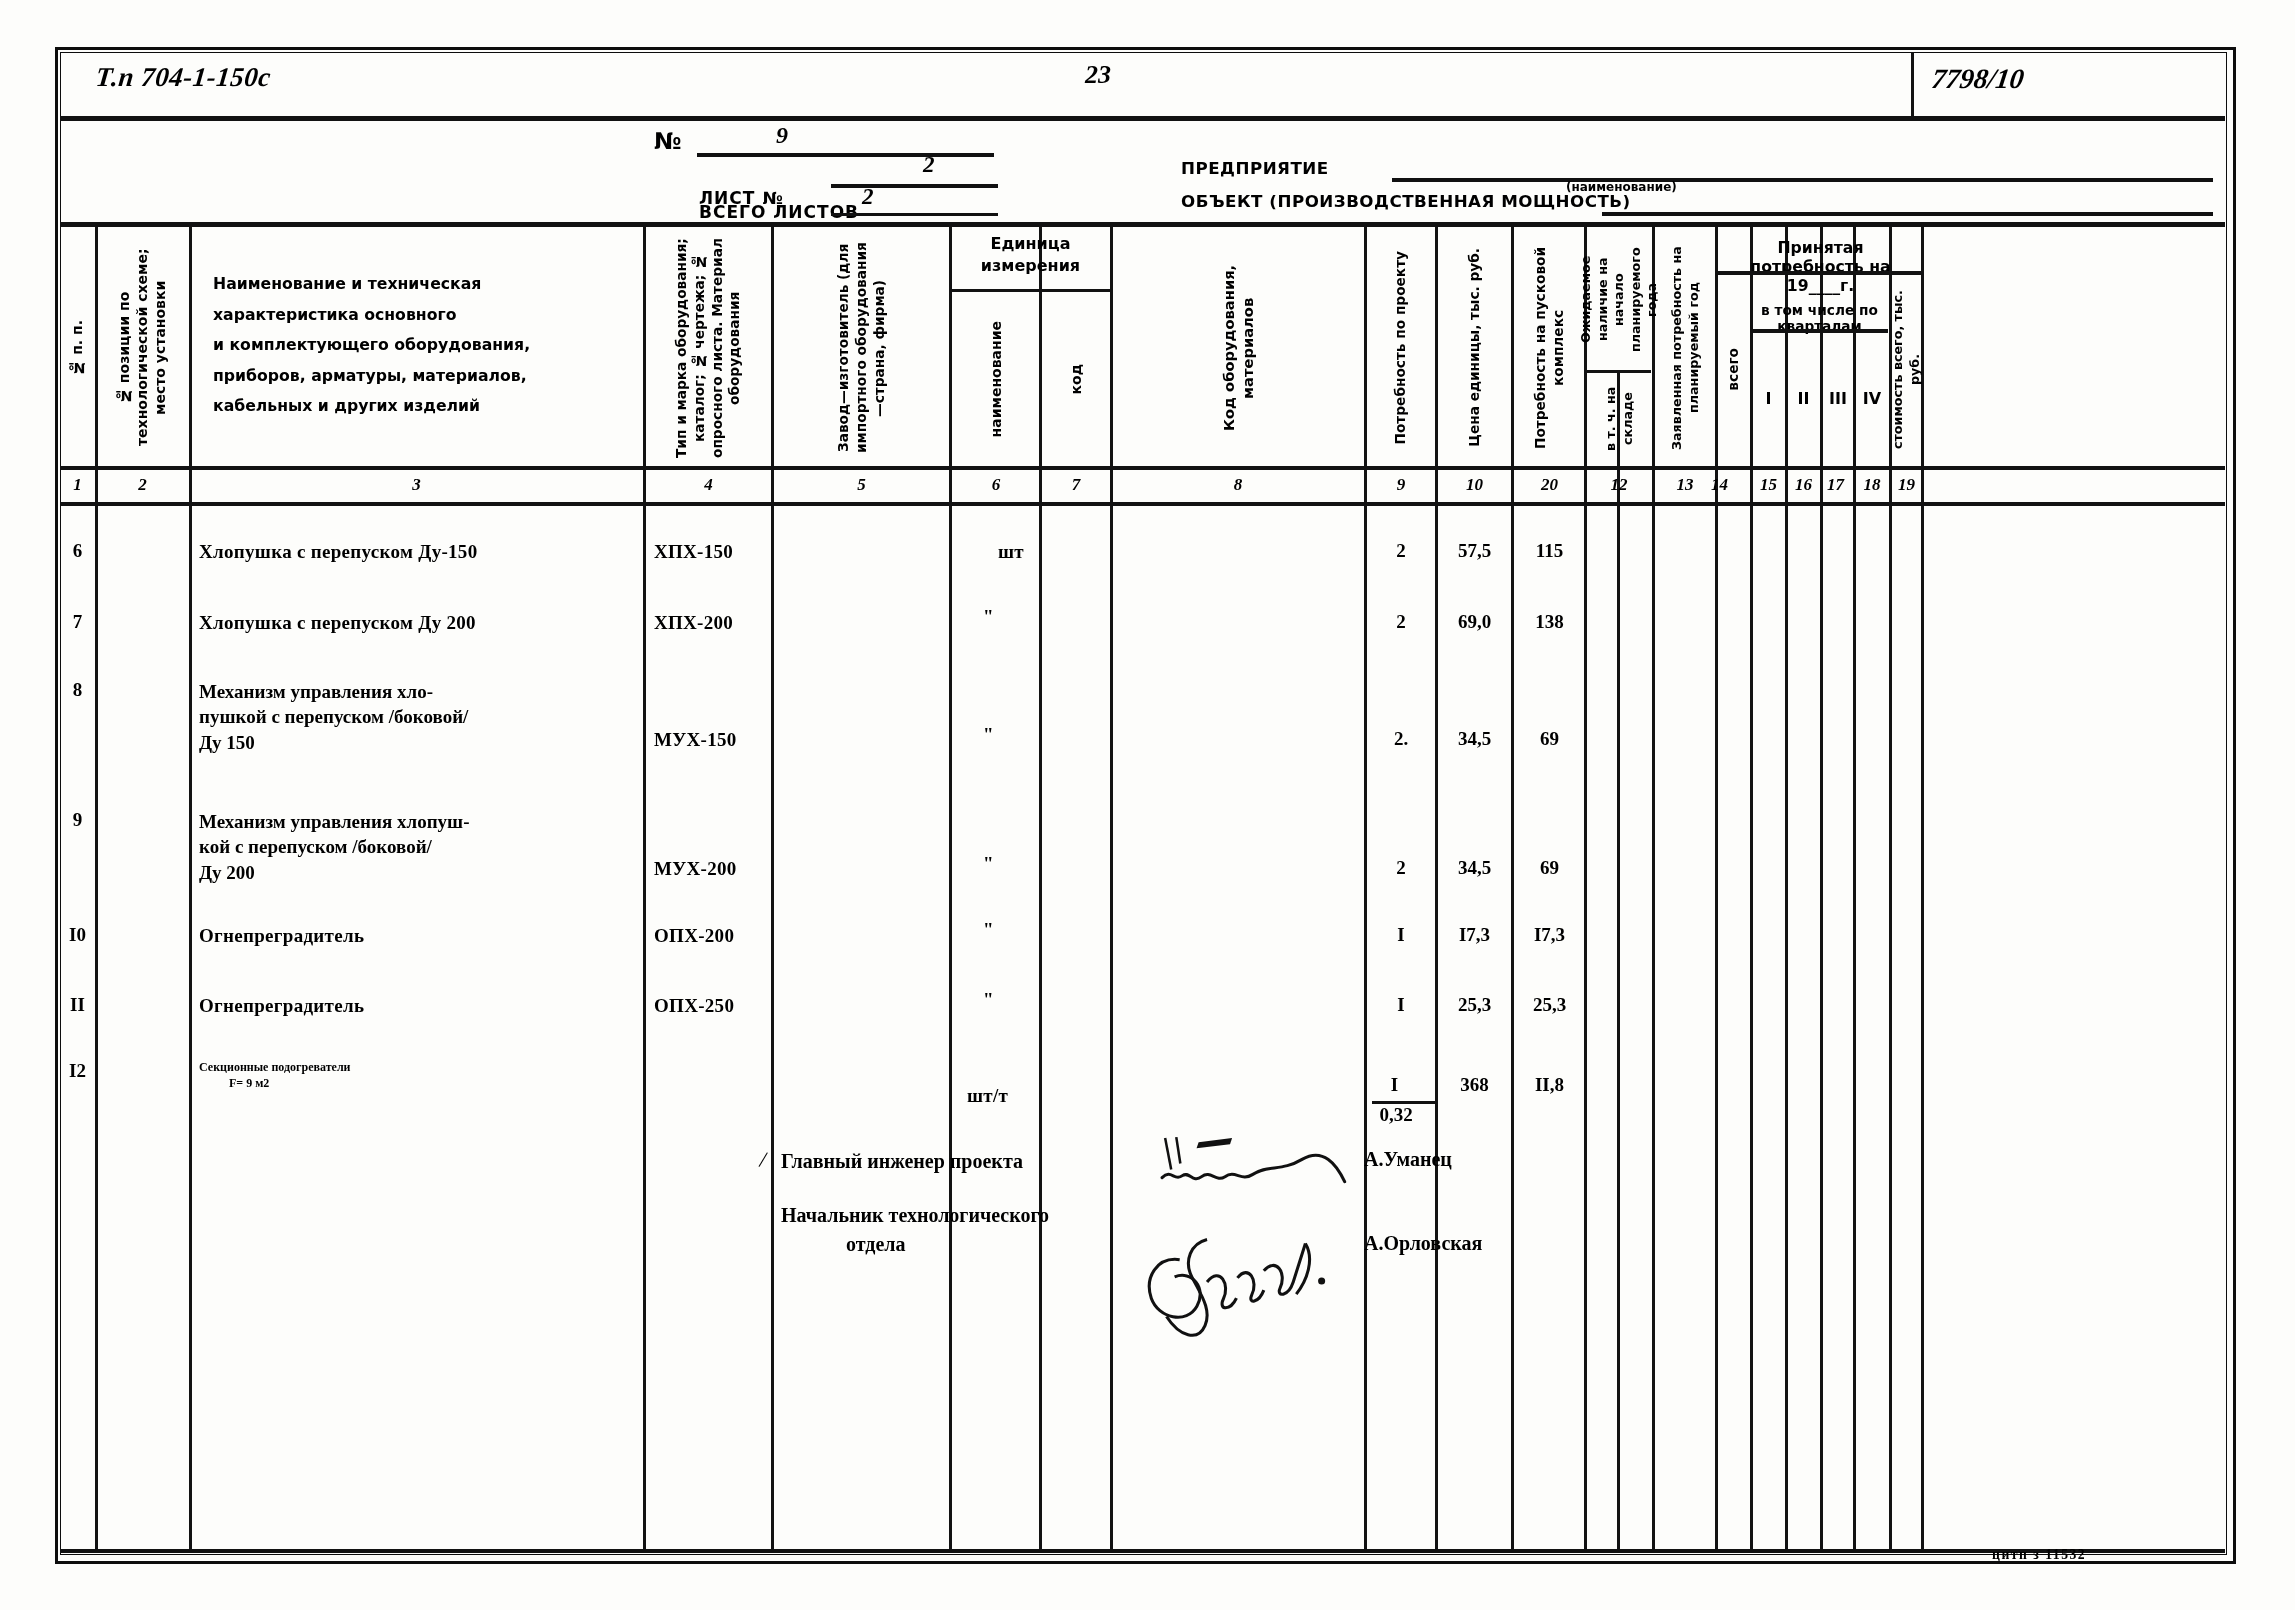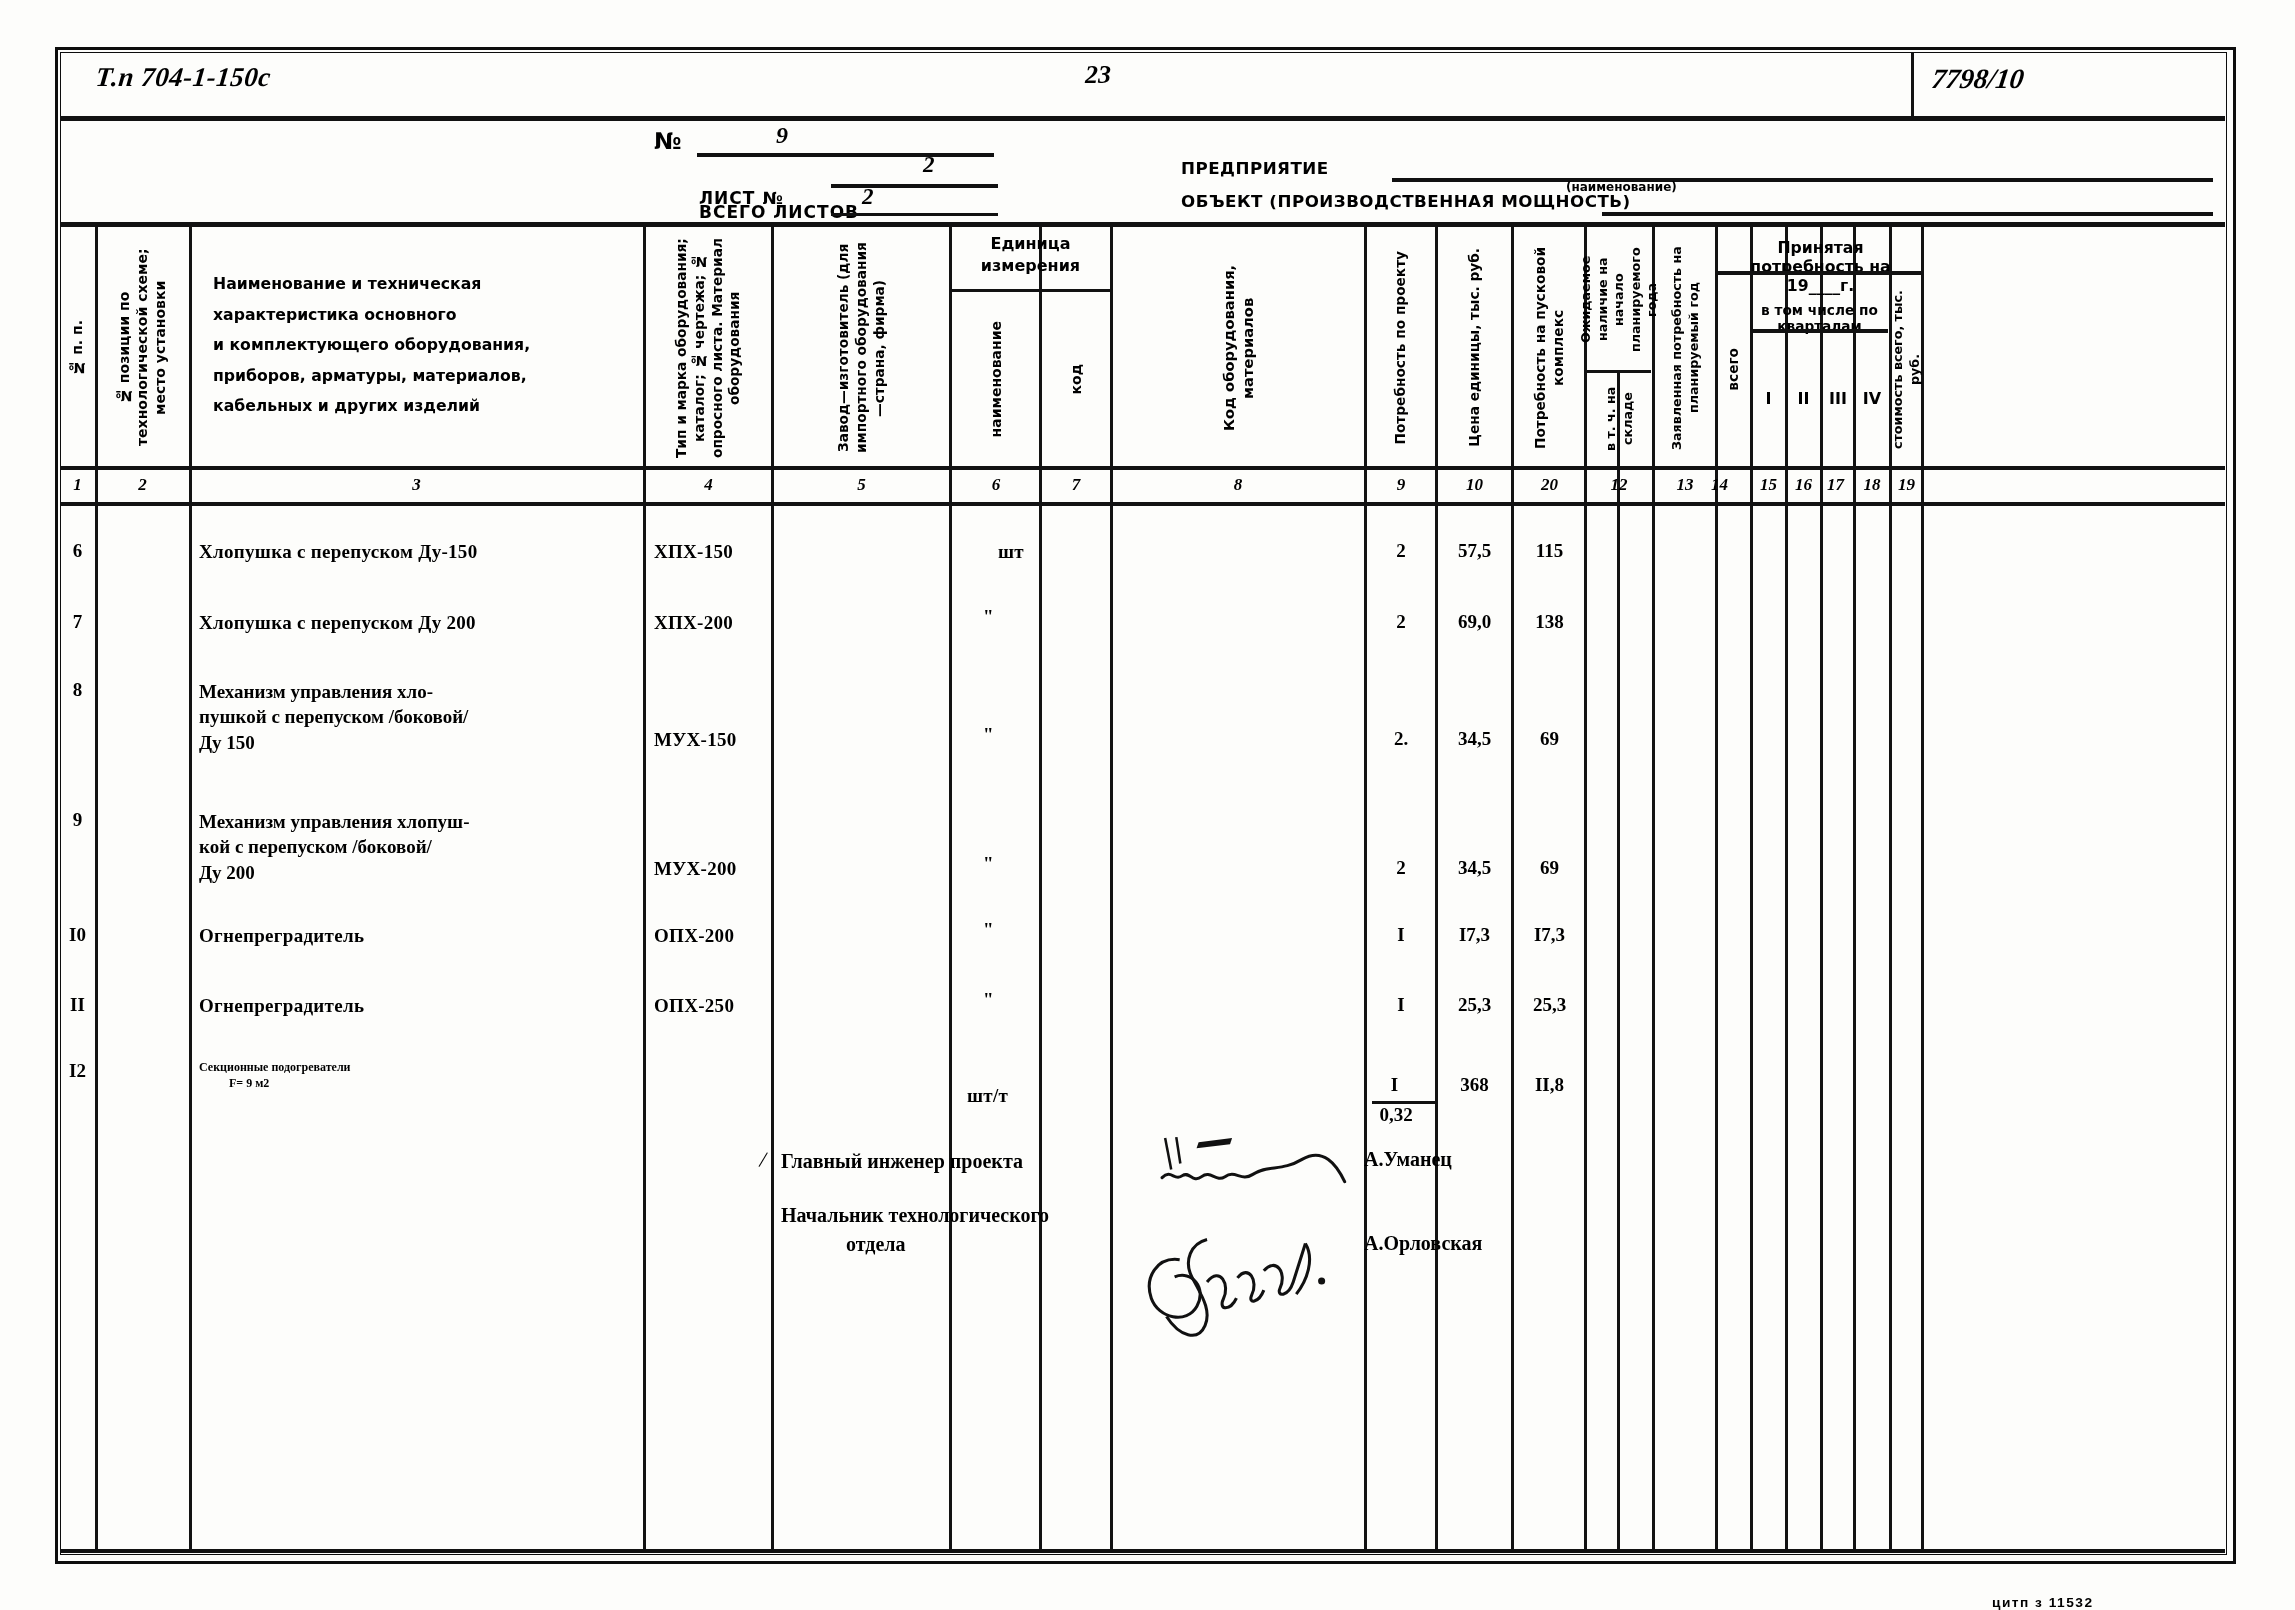--- a/index.html
+++ b/index.html
@@ -53,22 +53,22 @@
   .bnum{position:absolute;font-family:"Liberation Serif",serif;font-weight:700;font-size:19px;text-align:center;}
   .ditto{position:absolute;font-family:"Liberation Serif",serif;font-weight:700;font-size:19px;}
 
   .frac-line{position:absolute;background:#111;height:2.5px;}
 
   
   .sig-label{position:absolute;font-family:"Liberation Serif",serif;font-weight:700;font-size:20px;line-height:1.35;}
   .sig-name{position:absolute;font-family:"Liberation Serif",serif;font-weight:700;font-size:20px;}
   .sig-slash{position:absolute;font-family:"Liberation Serif",serif;font-size:23px;transform:rotate(12deg);}
 
-  .footer-stamp{position:absolute;left:1992px;top:1547px;font-family:Liberation Sans, sans-serif;
-                font-size:13.7px;font-weight:700;letter-spacing:1.5px;margin-top:48px;}
+  .footer-stamp{position:absolute;left:1992px;top:1547px;font-family:Liberation Serif, serif;
+                font-size:13.7px;font-weight:700;letter-spacing:1.5px;}
 
   .spec{position:absolute;}
 </style>
 </head>
 <body>
 
 <div class="page">
 
   <div class="outer-frame"></div>
   <div class="outer-frame2"></div>

